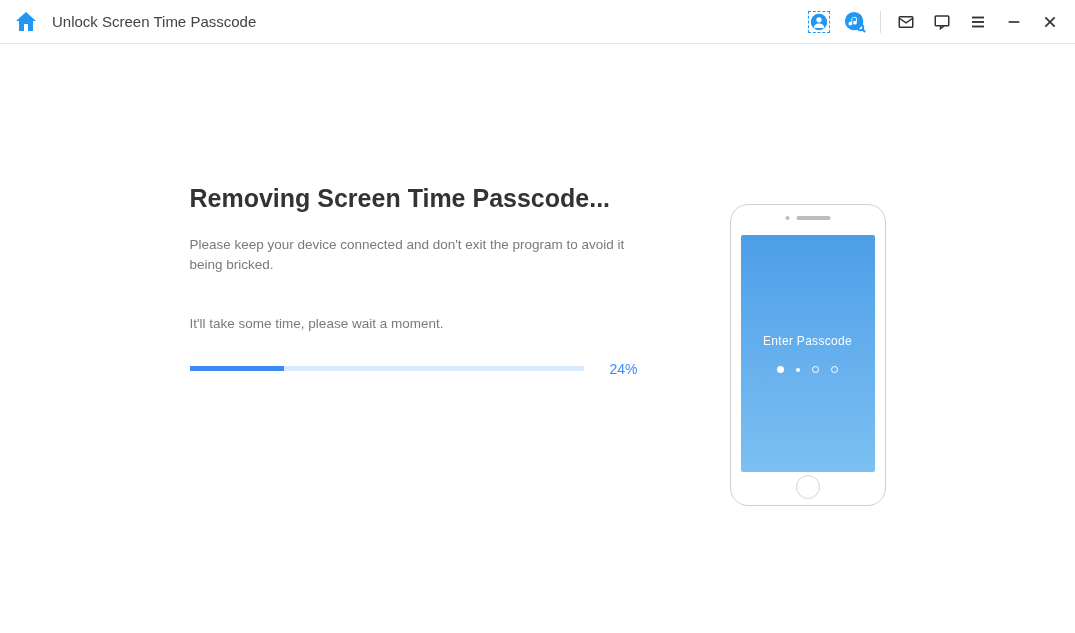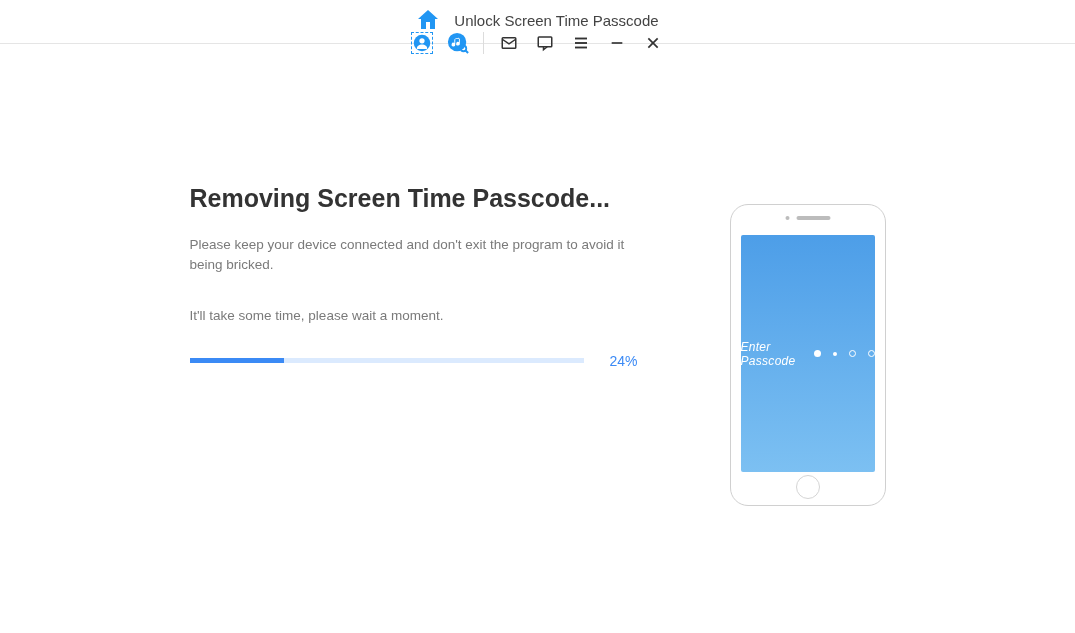--- a/index.html
+++ b/index.html
@@ -14,21 +14,20 @@
       height: 633px;
       overflow: hidden;
     }
     .header {
       display: flex;
       align-items: center;
       justify-content: space-between;
       padding: 8px 14px;
       border-bottom: 1px solid #e5e5e5;
       height: 44px;
-      flex-direction: column;
     }
     .header-left {
       display: flex;
       align-items: center;
       gap: 14px;
     }
     .home-icon {
       width: 24px;
       height: 24px;
       fill: #2196f3;
@@ -76,21 +75,21 @@
     .main-heading {
       font-size: 25px;
       font-weight: 600;
       color: #333333;
       margin-bottom: 22px;
     }
     .warning-text {
       font-size: 13.5px;
       color: #7a7a7a;
       line-height: 1.5;
-      margin-bottom: 32px;
+      margin-bottom: 40px;
     }
     .wait-text {
       font-size: 13.5px;
       color: #7a7a7a;
       margin-bottom: 30px;
     }
     .progress-row {
       display: flex;
       align-items: center;
       gap: 18px;
@@ -146,25 +145,24 @@
       height: 4px;
       background: #bcbcbc;
       border-radius: 3px;
     }
     .phone-screen {
       width: 100%;
       height: 237px;
       background: linear-gradient(180deg, #4d9ee8 0%, #7cc0f2 100%);
       border-radius: 2px;
       display: flex;
-      flex-direction: row;
+      flex-direction: column;
       align-items: center;
       justify-content: center;
       gap: 18px;
-      font-style: italic;
     }
     .enter-passcode-label {
       color: #ffffff;
       font-size: 12px;
       letter-spacing: 0.3px;
     }
     .passcode-dots {
       display: flex;
       gap: 12px;
       align-items: center;

